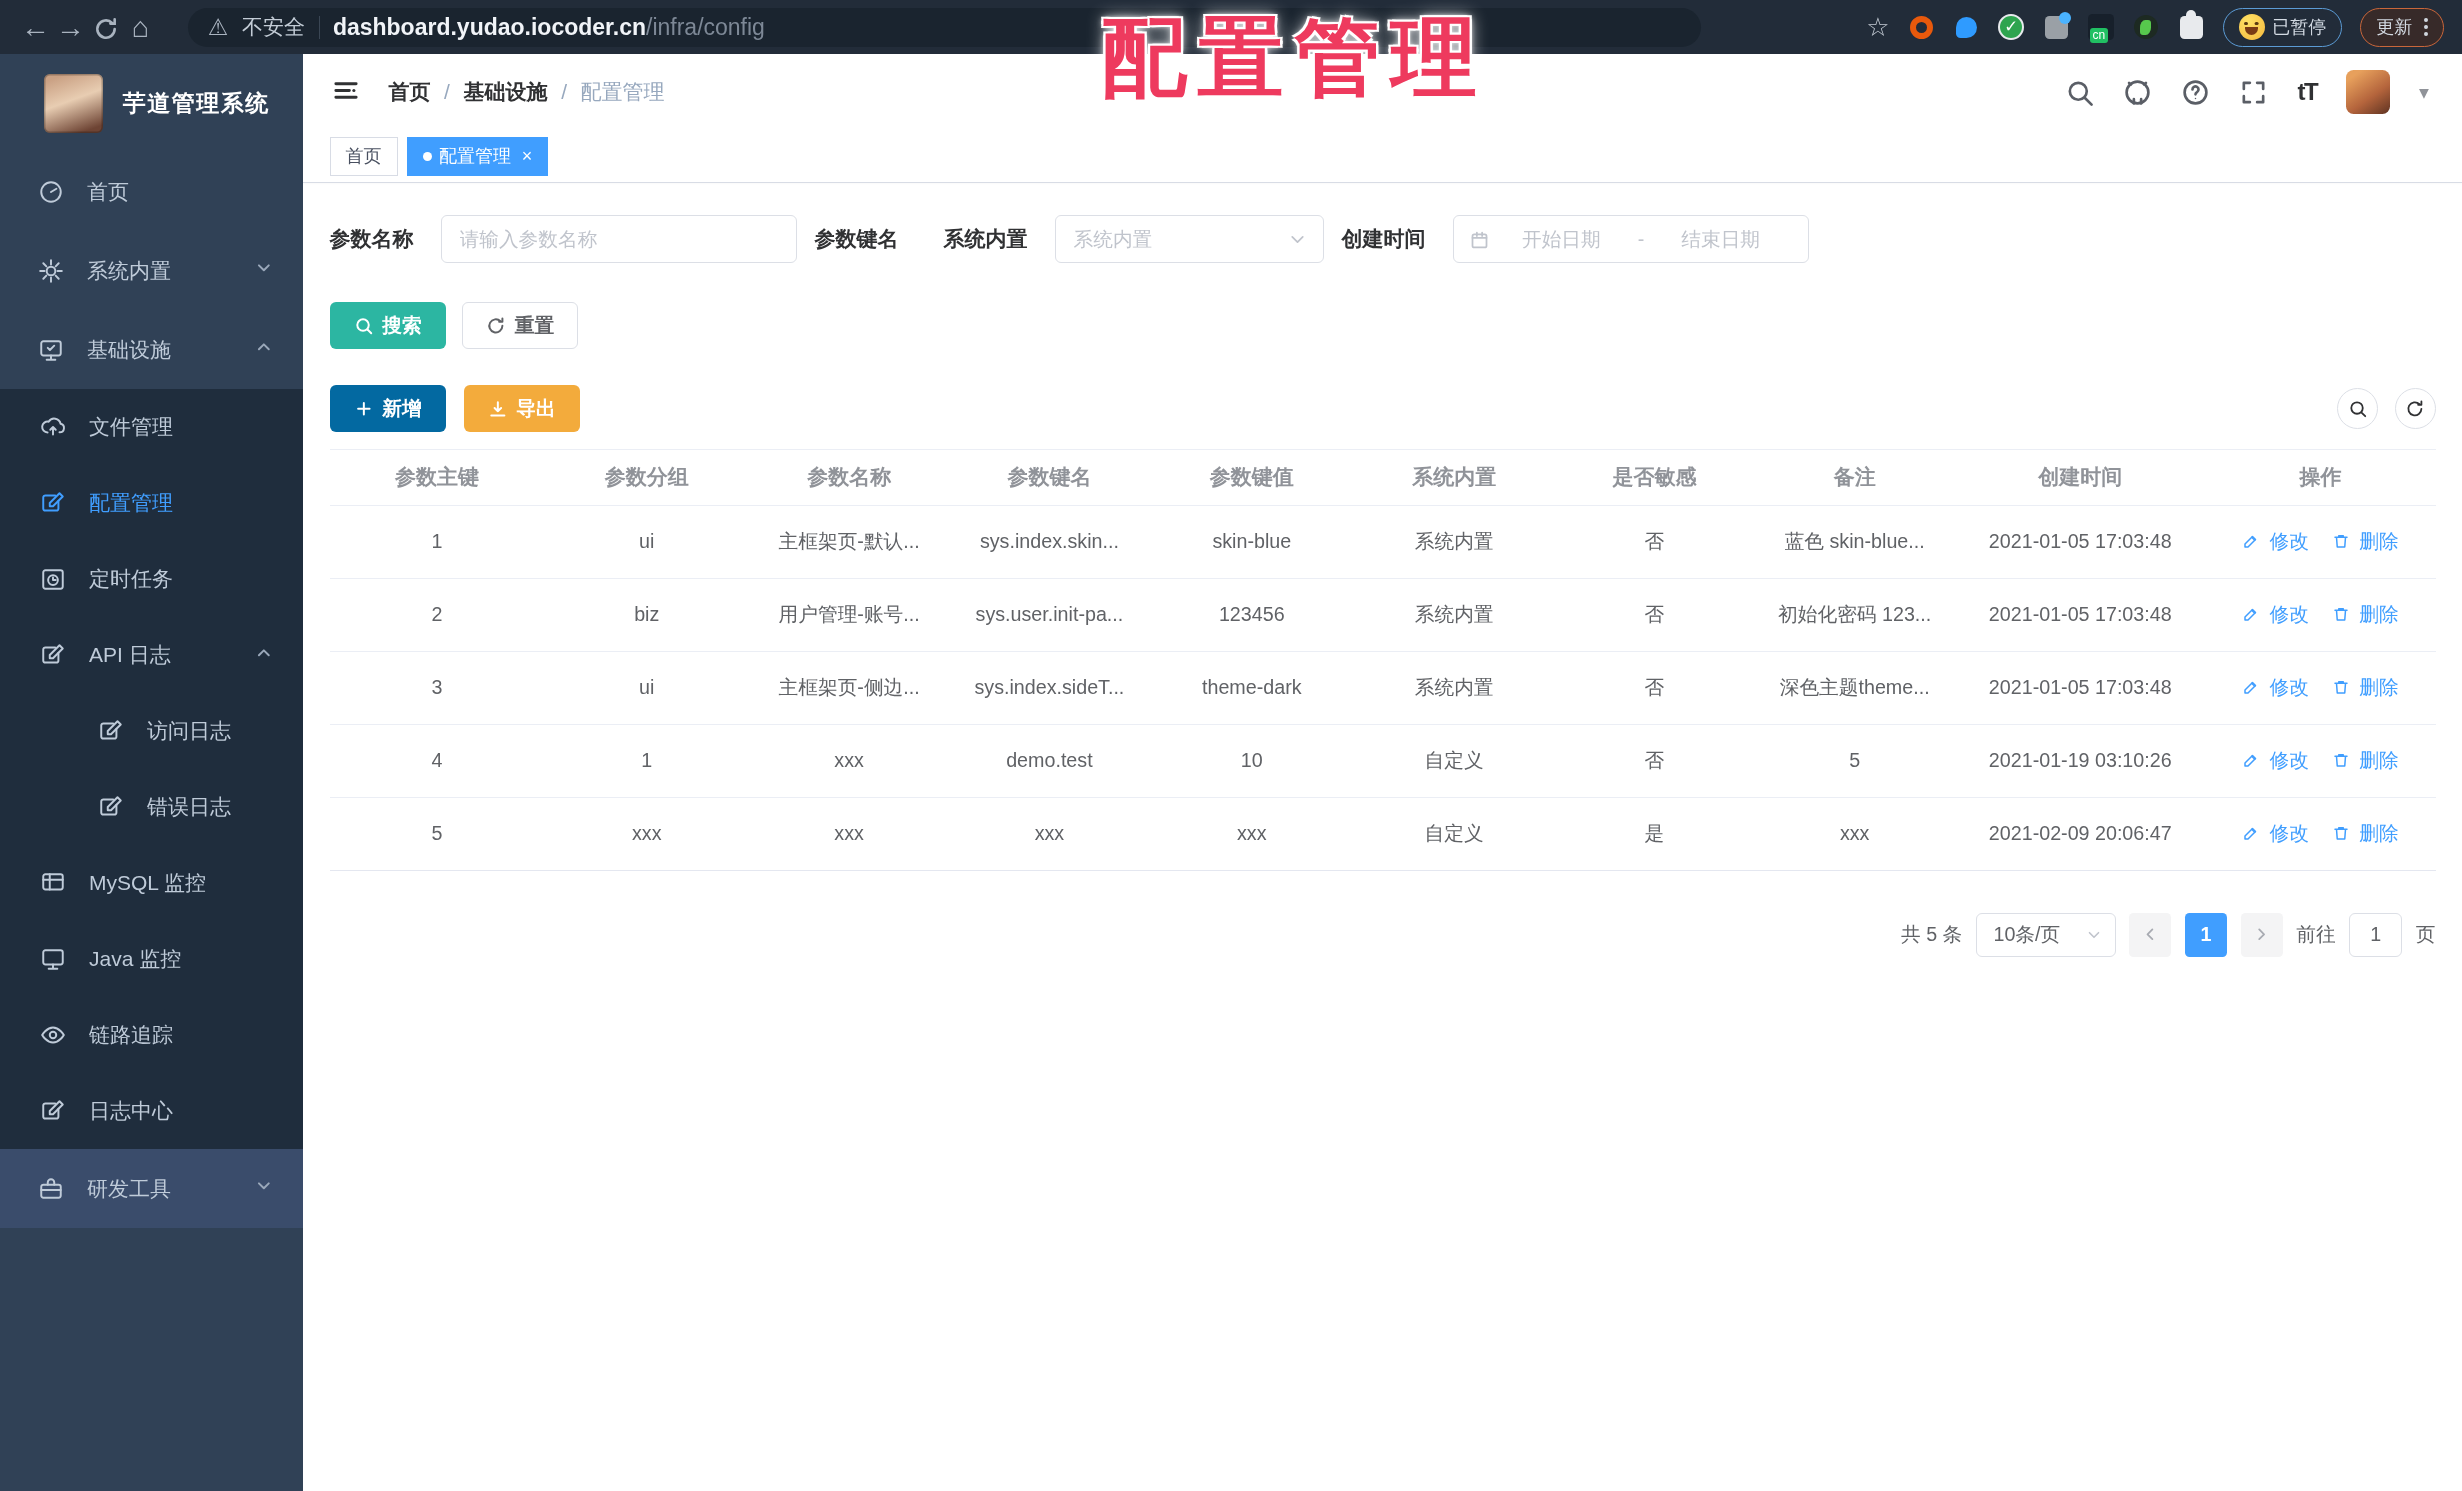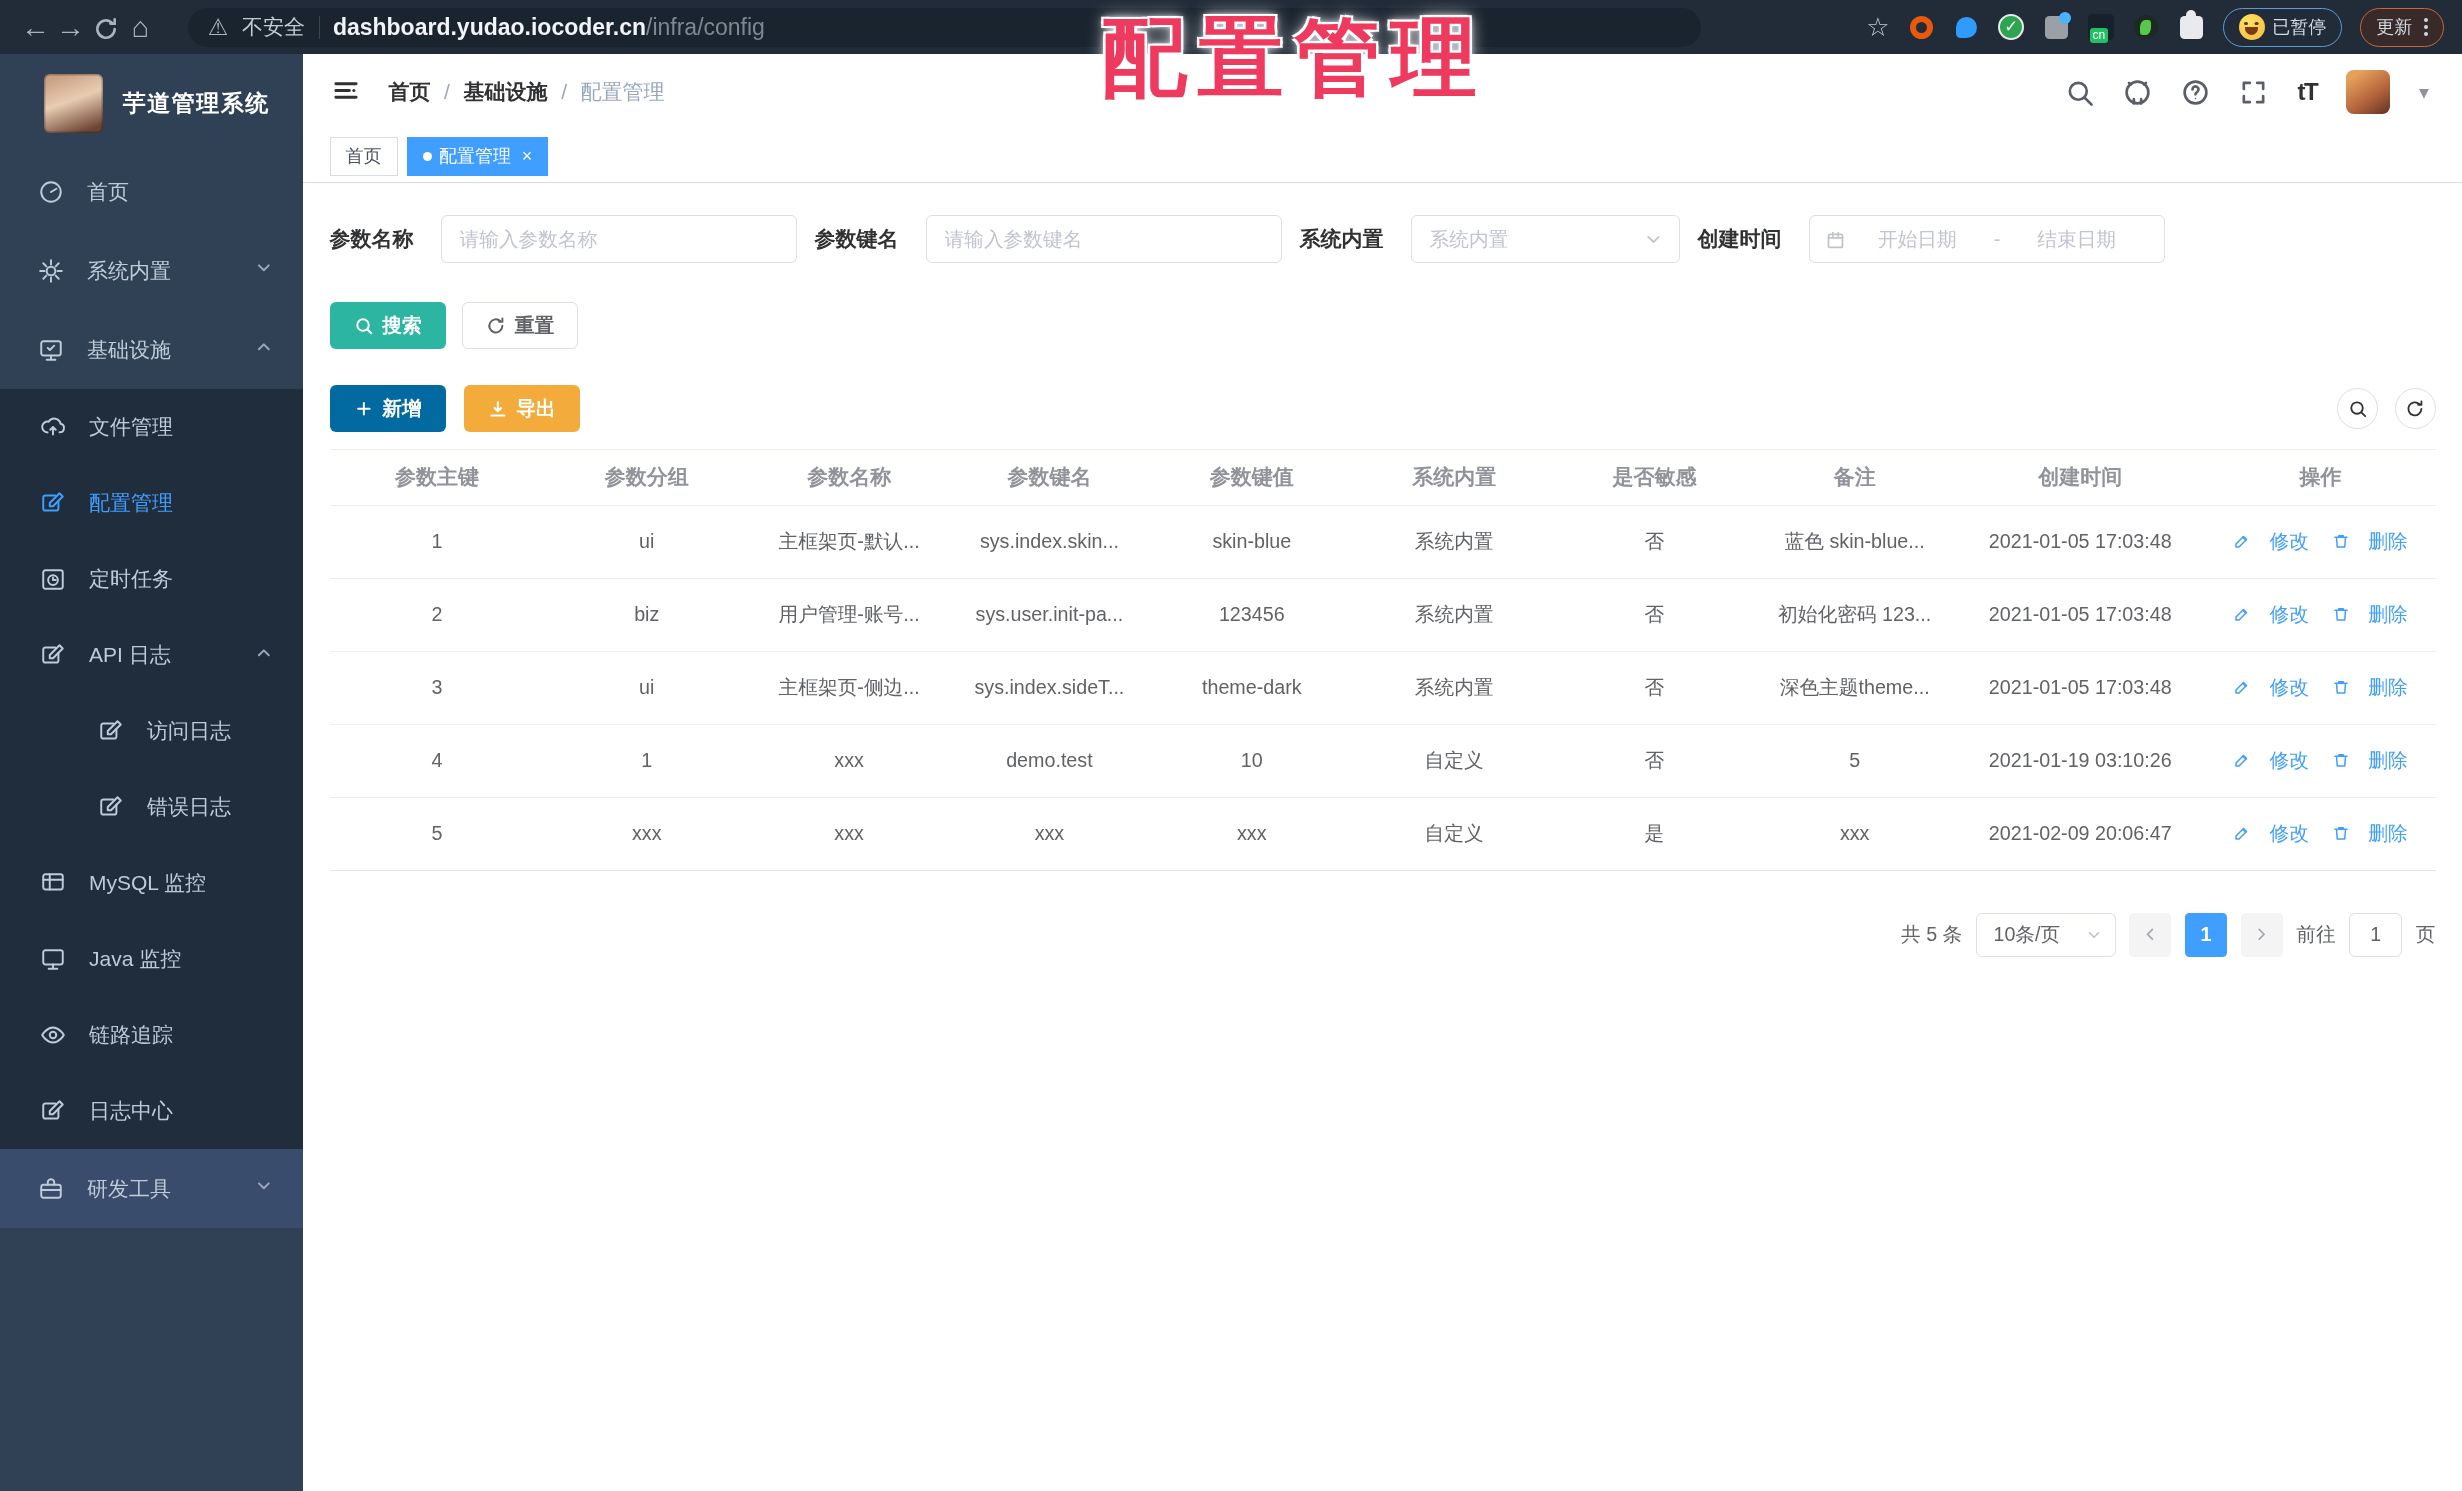--- a/index.html
+++ b/index.html
@@ -139,21 +139,21 @@
     background:#fff; display:flex; align-items:center; justify-content:center; }
   .circle-btn svg { width:19.7px; height:19.7px; stroke:#303133; fill:none; stroke-width:2.2;
     stroke-linecap:round; stroke-linejoin:round; }
 
   table.grid { width:100%; border-collapse:collapse; table-layout:fixed; }
   .grid th { height:56px; font-size:21px; font-weight:700; color:#909399; text-align:center;
     border-top:0.8px solid #ebeef5; border-bottom:0.8px solid #ebeef5; background:#fff; }
   .grid td { height:73px; font-size:19.7px; color:#606266; text-align:center;
     border-bottom:0.8px solid #ebeef5; overflow:hidden; white-space:nowrap; }
   .grid tr:last-child td { border-bottom:1.5px solid #e4e7f0; }
-  .op-link { color:#409eff; font-size:19.7px; display:inline-flex; align-items:center; gap:18px; }
+  .op-link { color:#409eff; font-size:19.7px; display:inline-flex; align-items:center; gap:9px; }
   .op-link + .op-link { margin-left:18px; }
   .op-link svg { width:18px; height:18px; stroke:#409eff; fill:none; stroke-width:2;
     stroke-linecap:round; stroke-linejoin:round; }
 
   .pager { margin-top:42px; display:flex; justify-content:flex-end; align-items:center;
     gap:13.6px; font-size:19.7px; color:#606266; }
   .psize { width:140px; height:44px; border:0.8px solid #dcdfe6; border-radius:6px; display:flex;
     align-items:center; padding:0 12px 0 16.6px; color:#606266; }
   .psize .sel-caret svg { width:18px; height:18px; stroke:#c0c4cc; fill:none; stroke-width:2.2;
     stroke-linecap:round; stroke-linejoin:round; display:block; }
@@ -416,21 +416,20 @@
 
       <div class="content">
 
         <div class="filter-row">
           <div class="f-item">
             <span class="f-label">参数名称</span>
             <input class="f-input" placeholder="请输入参数名称" style="">
           </div>
           <div class="f-item">
             <span class="f-label">参数键名</span>
-            <input class="f-input" placeholder="请输入参数键名" style="">
           </div>
           <div class="f-item">
             <span class="f-label">系统内置</span>
             <div class="f-select">
               <span>系统内置</span>
               <span class="sel-caret">
                   <svg viewBox="0 0 24 24">
                     <path d="M6 9l6 6 6-6"></path>
                   </svg>
                 </span>

